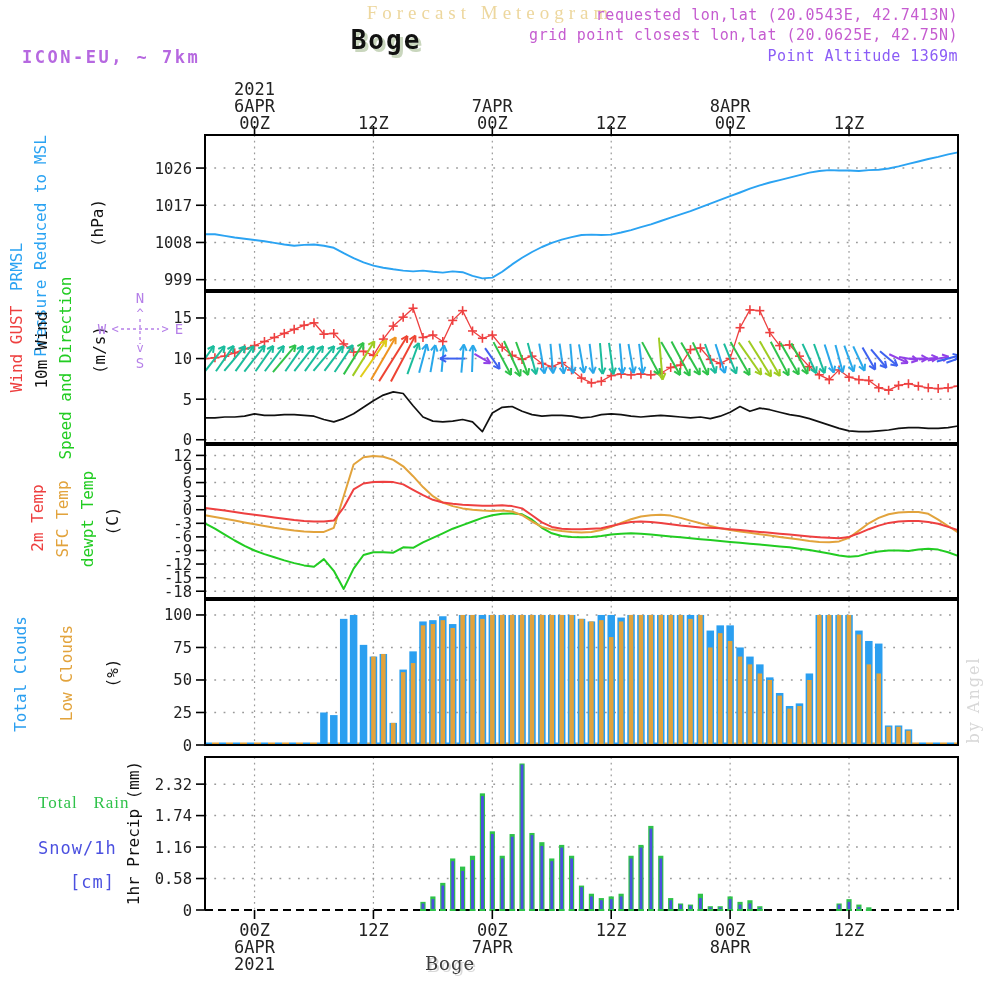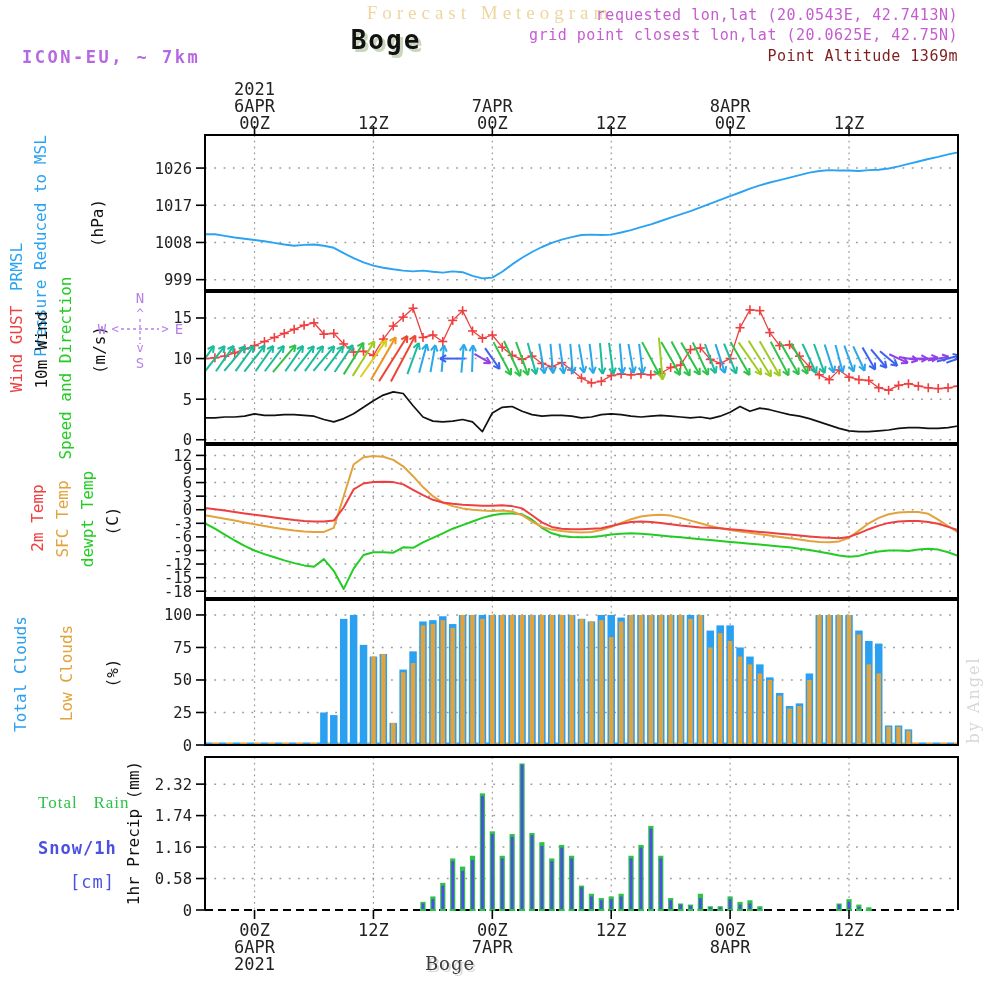--- a/index.html
+++ b/index.html
@@ -847,21 +847,21 @@
         <line x1="849.0131578947369" y1="910" x2="849.0131578947369" y2="919" stroke="#000" stroke-width="1.6"></line>
         <text x="849.0131578947369" y="129" text-anchor="middle" font-size="17">12Z</text>
         <text x="849.0131578947369" y="936" text-anchor="middle" font-size="17">12Z</text>
       </g>
     </svg>
 
   <div class="abs hdr-title" style="color: rgb(237, 215, 158); font-family: Liberation Serif, serif;">Forecast Meteogram</div>
   <div class="abs hdr-station">Boge</div>
   <div class="abs hdr-right" style="top: 6px; color: rgb(197, 92, 208);">requested lon,lat (20.0543E, 42.7413N)</div>
   <div class="abs hdr-right" style="top: 26px; color: rgb(197, 92, 208);">grid point closest lon,lat (20.0625E, 42.75N)</div>
-  <div class="abs hdr-right" style="top: 47px; color: #7f1d1d;">Point Altitude 1369m</div>
+  <div class="abs hdr-right" style="top: 47px; color: #8b5cf6;">Point Altitude 1369m</div>
   <div class="abs hdr-model" style="color: rgb(182, 104, 224); font-weight: bold;">ICON-EU, ~ 7km</div>
 
   <div class="vlabel" style="left: 16px; top: 267px; color: rgb(43, 163, 242);">PRMSL</div>
   <div class="vlabel" style="left: 40px; top: 246px; color: rgb(43, 163, 242);">Pressure Reduced to MSL</div>
   <div class="vlabel" style="left: 97px; top: 223px; color: rgb(17, 17, 17);">(hPa)</div>
 
   <div class="vlabel" style="left: 16px; top: 349px; color: rgb(238, 64, 64);">Wind GUST</div>
   <div class="vlabel" style="left: 41px; top: 350px; color: rgb(17, 17, 17);">10m Wind</div>
   <div class="vlabel" style="left: 65px; top: 368px; color: rgb(34, 204, 34);">Speed and Direction</div>
   <div class="vlabel" style="left: 99px; top: 350px; color: rgb(17, 17, 17);">(m/s)</div>
@@ -884,20 +884,20 @@
   <div class="vlabel" style="left: 37px; top: 518px; color: rgb(238, 64, 64);">2m Temp</div>
   <div class="vlabel" style="left: 62px; top: 519px; color: rgb(226, 163, 60);">SFC Temp</div>
   <div class="vlabel" style="left: 87px; top: 519px; color: rgb(34, 204, 34);">dewpt Temp</div>
   <div class="vlabel" style="left: 112px; top: 521px; color: rgb(17, 17, 17);">(C)</div>
 
   <div class="vlabel" style="left: 20px; top: 674px; color: rgb(43, 159, 240);">Total Clouds</div>
   <div class="vlabel" style="left: 66px; top: 673px; color: rgb(226, 163, 60);">Low Clouds</div>
   <div class="vlabel" style="left: 112px; top: 673px; color: rgb(17, 17, 17);">(%)</div>
 
   <div class="abs p5label" style="left: 38px; top: 793px; color: rgb(47, 194, 74); font-family: Liberation Serif, serif;">Total   Rain</div>
-  <div class="abs p5label" style="left: 38px; top: 838px; color: rgb(75, 80, 224); font-weight: bold;">Snow/1h</div>
+  <div class="abs p5label" style="left: 38px; top: 838px; color: rgb(75, 80, 224);">Snow/1h</div>
   <div class="abs p5label" style="left: 70px; top: 872px; color: rgb(75, 80, 224);">[cm]</div>
   <div class="vlabel" style="left: 133px; top: 833px; color: rgb(17, 17, 17);">1hr Precip (mm)</div>
 
   <div class="vlabel watermark" style="left: 973px; top: 700px; color: rgb(216, 216, 216);">by Angel</div>
   <div class="abs footer-station">Boge</div>
 
 </div>
 
 </body></html>

